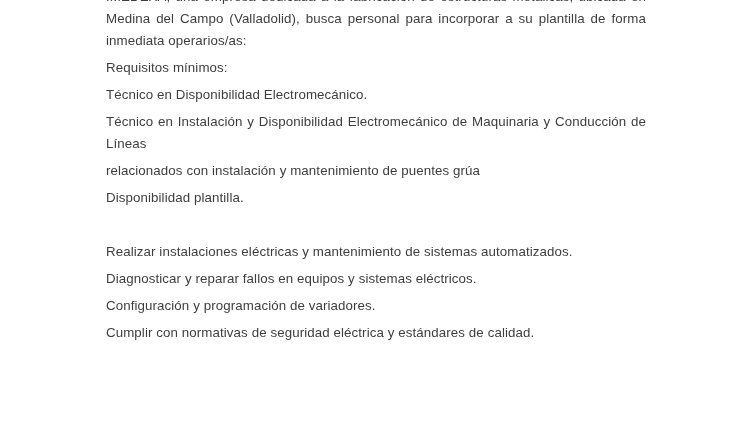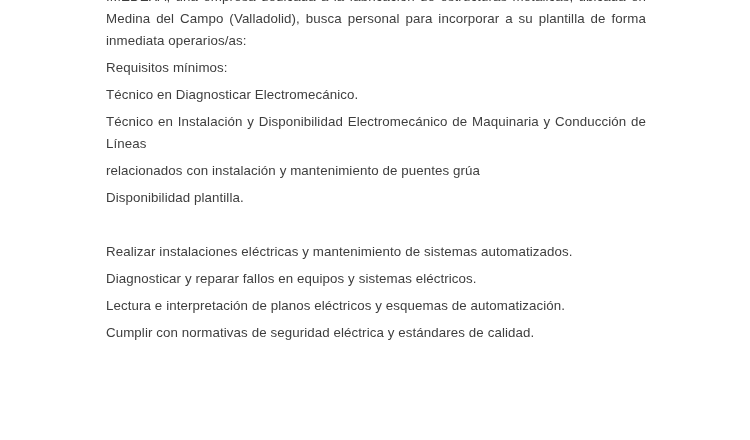--- a/index.html
+++ b/index.html
@@ -50,21 +50,21 @@
   <div class="text-column" id="paragraphs-root" style="color: rgb(62, 62, 62);">
       <p class="para">
         <span class="line fill">IMEDEXA, una empresa dedicada a la fabricación de estructuras metálicas, ubicada en</span>
         <span class="line fill">Medina del Campo (Valladolid), busca personal para incorporar a su plantilla de forma</span>
         <span class="line">inmediata operarios/as:</span>
       </p>
       <p class="para">
         <span class="line">Requisitos mínimos:</span>
       </p>
       <p class="para">
-        <span class="line">Técnico en Diagnosticar Electromecánico.</span>
+        <span class="line">Técnico en Disponibilidad Electromecánico.</span>
       </p>
       <p class="para">
         <span class="line fill">Técnico en Instalación y Disponibilidad Electromecánico de Maquinaria y Conducción de</span>
         <span class="line">Líneas</span>
       </p>
       <p class="para">
         <span class="line">relacionados con instalación y mantenimiento de puentes grúa</span>
       </p>
       <p class="para">
         <span class="line">Disponibilidad plantilla.</span>
@@ -72,19 +72,19 @@
       <p class="para">
         <span class="line"></span>
       </p>
       <p class="para">
         <span class="line">Realizar instalaciones eléctricas y mantenimiento de sistemas automatizados.</span>
       </p>
       <p class="para">
         <span class="line">Diagnosticar y reparar fallos en equipos y sistemas eléctricos.</span>
       </p>
       <p class="para">
-        <span class="line">Lectura e interpretación de planos eléctricos y esquemas de automatización.</span>
+        <span class="line">Configuración y programación de variadores.</span>
       </p>
       <p class="para">
         <span class="line">Cumplir con normativas de seguridad eléctrica y estándares de calidad.</span>
       </p>
     </div>
 </div>
 
 </body></html>

